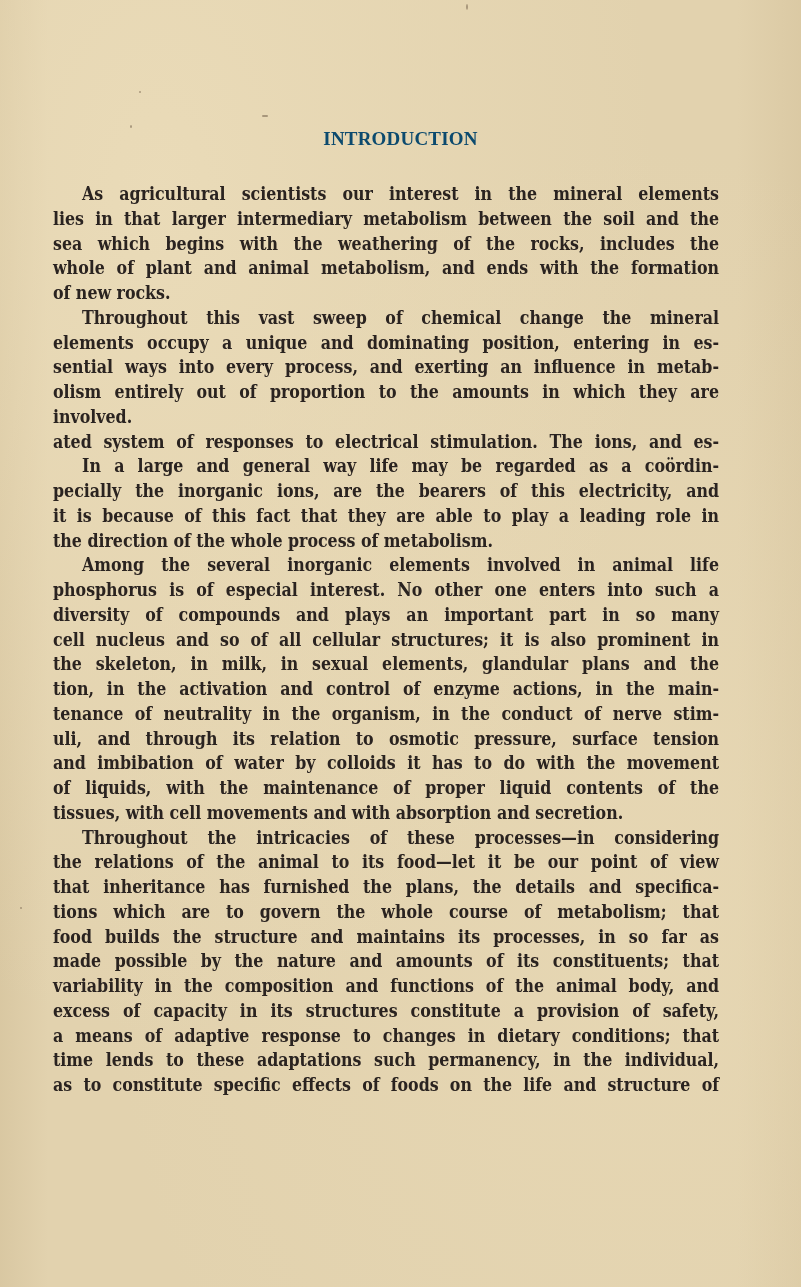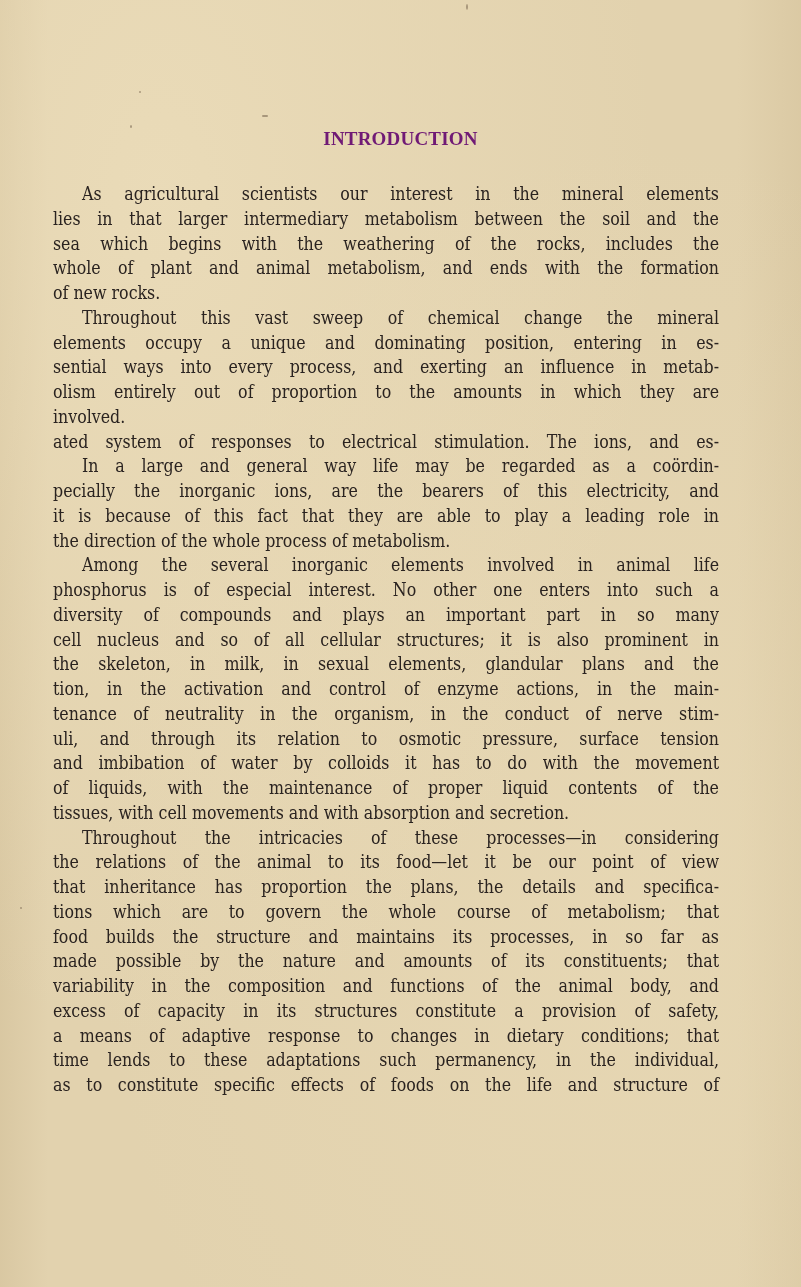--- a/index.html
+++ b/index.html
@@ -29,40 +29,41 @@
     .title {
       position: absolute;
       left: 0;
       width: 801px;
       top: 128px;
       text-align: center;
       font-family: "Liberation Serif", serif;
       font-weight: bold;
       font-size: 19px;
       letter-spacing: 0.2px;
-      color: #701a75;
+      color: #0c4a6e;
     }
     .body-text {
       position: absolute;
       left: 53px;
       top: 182px;
       width: 666px;
     }
     .line {
       display: block;
       height: 24.75px;
       line-height: 24.75px;
       font-size: 17.6px;
       white-space: nowrap;
       text-align: justify;
       text-align-last: justify;
       font-family: "DejaVu Serif", serif;
       font-stretch: condensed;
       transform-origin: left center;
       color: #2a2320;
+      font-weight: bold;
     }
     .line.indent {
       padding-left: 29px;
     }
     .line.last {
       text-align-last: left;
     }
     .speck {
       position: absolute;
       background: #7d6a55;
@@ -112,21 +113,21 @@
       <span class="line">tenance of neutrality in the organism, in the conduct of nerve stim-</span>
       <span class="line">uli, and through its relation to osmotic pressure, surface tension</span>
       <span class="line">and imbibation of water by colloids it has to do with the movement</span>
       <span class="line">of liquids, with the maintenance of proper liquid contents of the</span>
       <span class="line last">tissues, with cell movements and with absorption and secretion.</span>
     </div>
 
     <div>
       <span class="line indent">Throughout the intricacies of these processes—in considering</span>
       <span class="line">the relations of the animal to its food—let it be our point of view</span>
-      <span class="line">that inheritance has proportion the plans, the details and specifica-</span>
+      <span class="line">that inheritance has furnished the plans, the details and specifica-</span>
       <span class="line">tions which are to govern the whole course of metabolism; that</span>
       <span class="line">food builds the structure and maintains its processes, in so far as</span>
       <span class="line">made possible by the nature and amounts of its constituents; that</span>
       <span class="line">variability in the composition and functions of the animal body, and</span>
       <span class="line">excess of capacity in its structures constitute a provision of safety,</span>
       <span class="line">a means of adaptive response to changes in dietary conditions; that</span>
       <span class="line">time lends to these adaptations such permanency, in the individual,</span>
       <span class="line">as to constitute specific effects of foods on the life and structure of</span>
     </div>
   </div>

